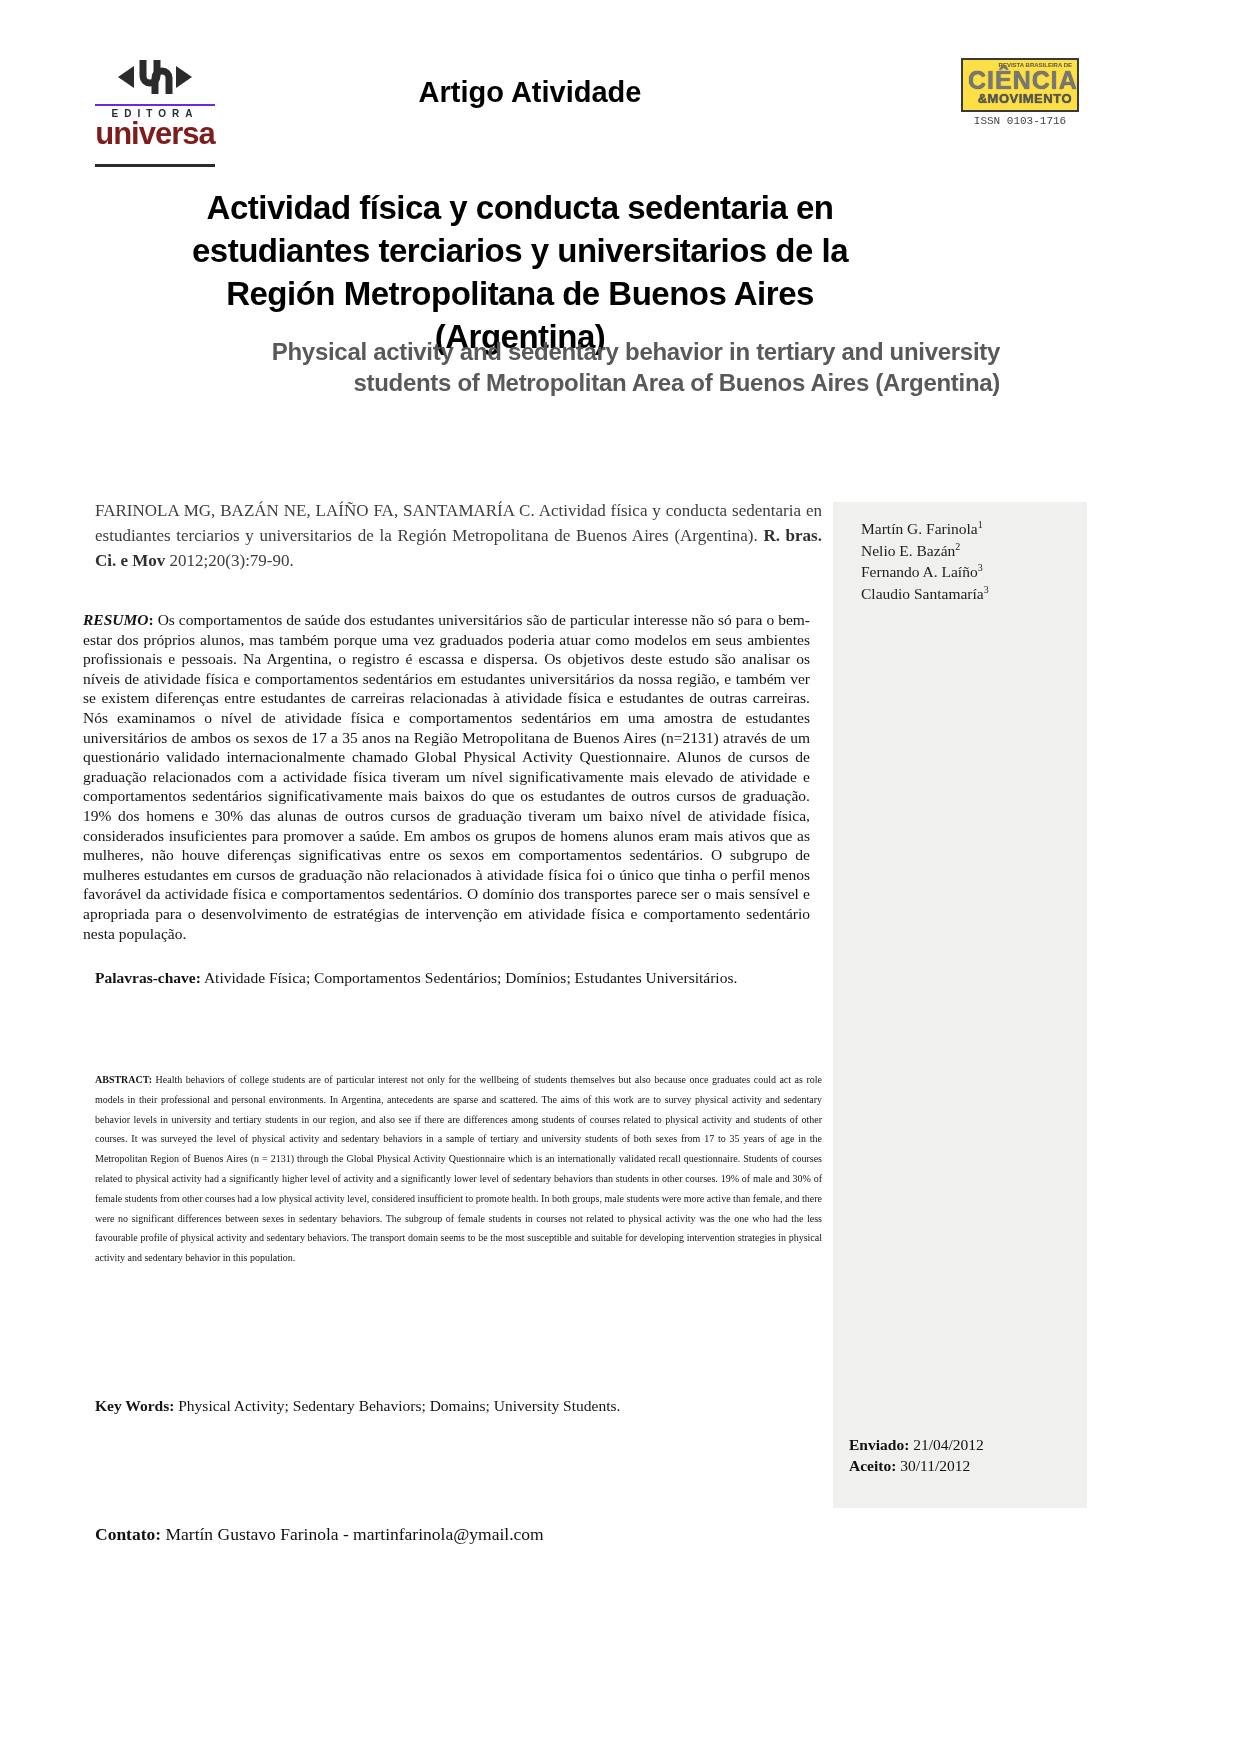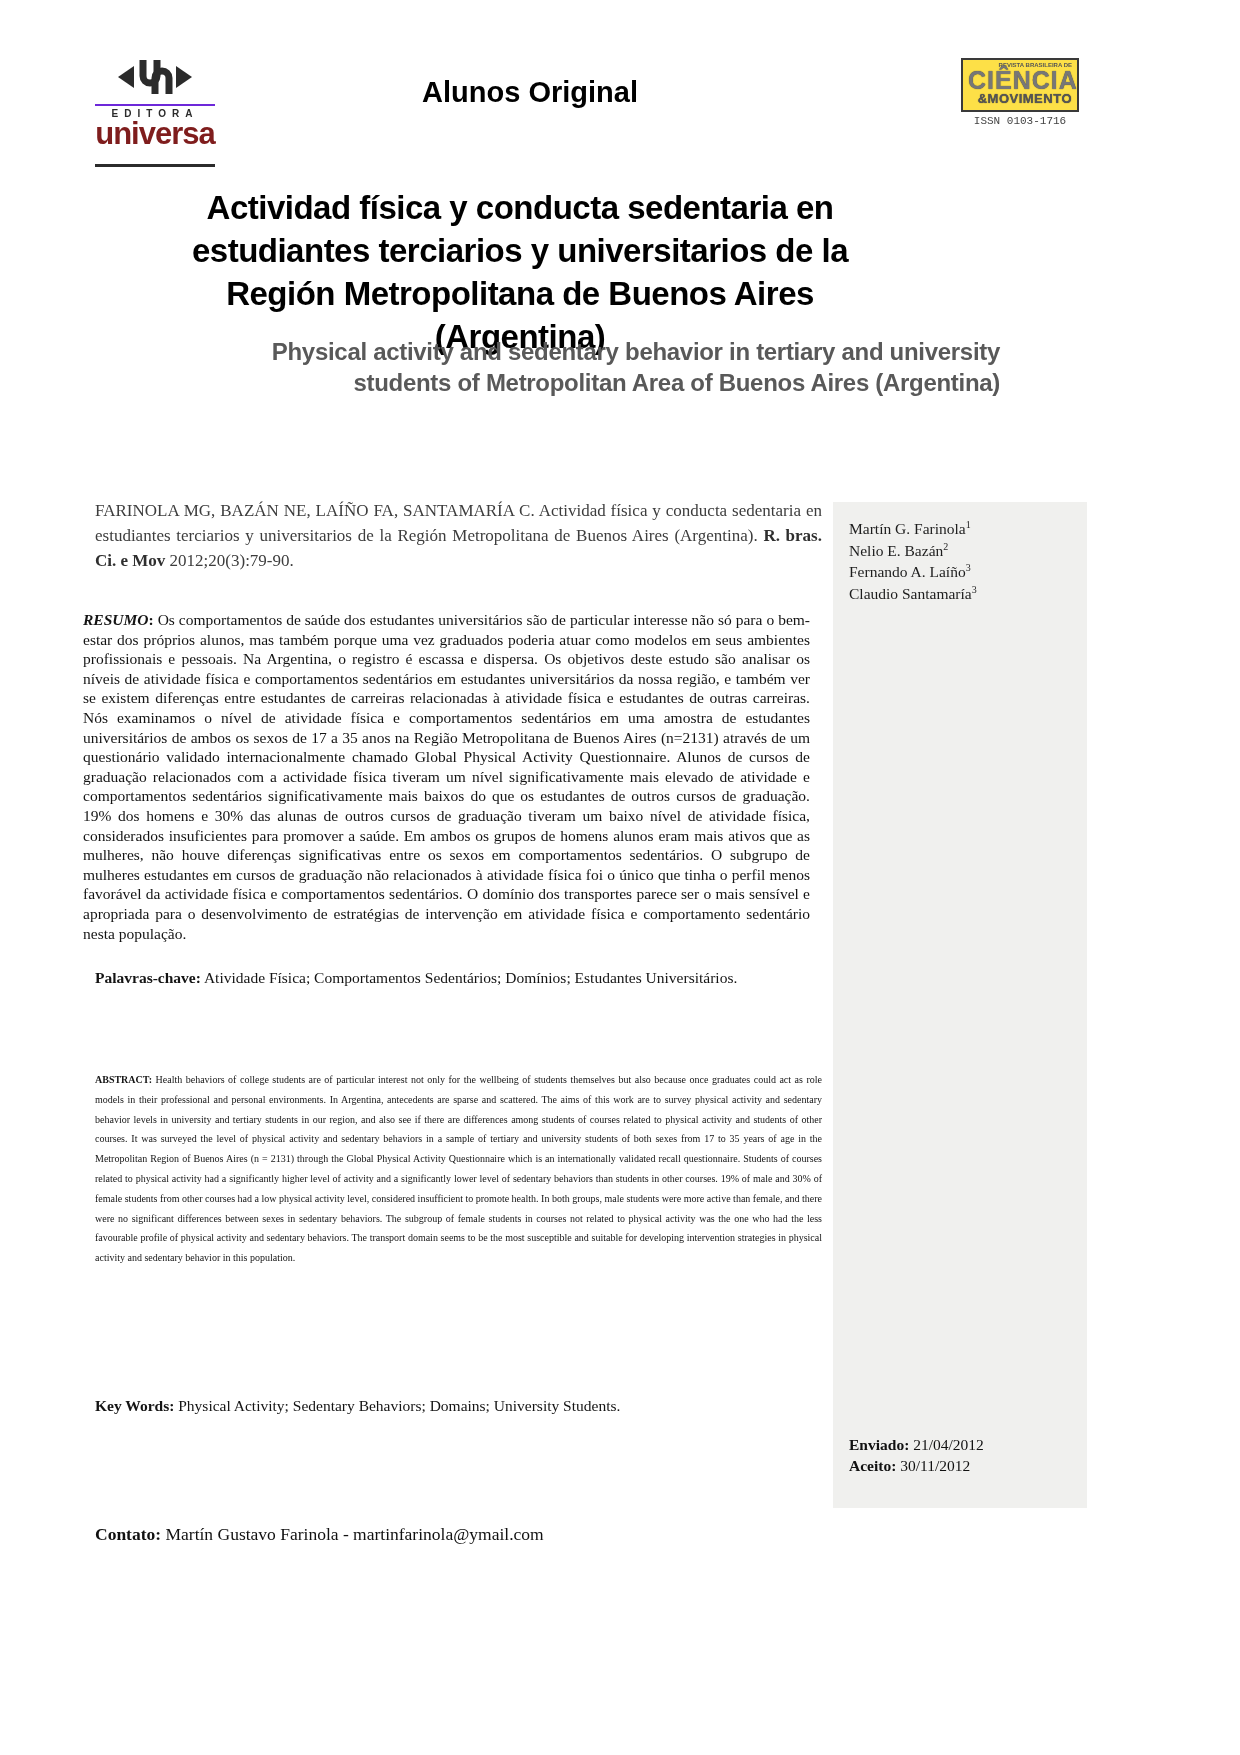--- a/index.html
+++ b/index.html
@@ -96,21 +96,21 @@
 
   .contact-line {
     position: absolute; left: 95px; top: 1524px; width: 800px;
     font-size: 17.5px; color: #111;
   }
 
   
   .sidebar {
     position: absolute; left: 833px; top: 502px; width: 254px; height: 1006px;
     background: #f0f0ee;
-    padding: 16px 16px;
+    padding: 16px 28px;
     font-size: 15.5px; line-height: 21.5px; color: #1d1d1d;
   }
   .author-line { white-space: nowrap; }
   .sidebar sup { font-size: 10px; line-height: 0; }
   .affiliations { margin-top: 22px; }
   .sidebar-dates {
     position: absolute; left: 16px; bottom: 32px;
     font-size: 15.5px; line-height: 21px; color: #111;
   }
 </style>
@@ -123,21 +123,21 @@
     <svg width="78" height="50" viewBox="0 0 78 50">
       <polygon points="2,25 18,14 18,36" fill="#2b2b2b"></polygon>
       <polygon points="76,25 60,14 60,36" fill="#2b2b2b"></polygon>
       <path d="M27 8 v16 a7 7 0 0 0 14 0 v-16" stroke="#2b2b2b" stroke-width="7" fill="none"></path>
       <path d="M39 42 v-16 a7 7 0 0 1 14 0 v16" stroke="#2b2b2b" stroke-width="7" fill="none"></path>
     </svg>
     <div class="editora-band">EDITORA</div>
     <div class="universa-word">universa</div>
   </div>
 
-  <div class="article-type">Alunos Original</div>
+  <div class="article-type">Artigo Atividade</div>
 
   <div class="journal-logo">
     <div class="journal-box">
       <div class="revista-line">REVISTA BRASILEIRA DE</div>
       <div class="ciencia-word">CIÊNCIA</div>
       <div class="movimento-word">&amp;MOVIMENTO</div>
     </div>
     <div class="issn-line">ISSN 0103-1716</div>
   </div>
 

